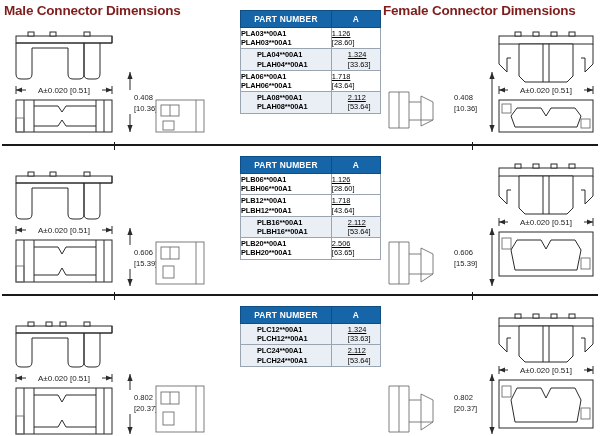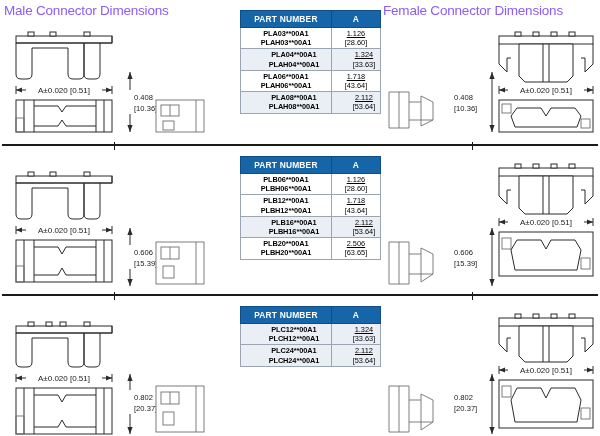--- a/index.html
+++ b/index.html
@@ -10,24 +10,24 @@
     color:#000;
     position:relative;
     overflow:hidden;
   }
   .page{position:relative;width:600px;height:436px;}
 
   
   .title{
     position:absolute;
     font-size:13.5px;
-    font-weight:normal;
+    font-weight:bold;
     letter-spacing:-0.2px;
     white-space:nowrap;
-    color:#8b5cf6;
+    color:#7f1d1d;
   }
   #title-male{left:4px;top:3px;}
   #title-female{left:383px;top:3px;}
 
   
   .divider{
     position:absolute;
     left:2px;width:596px;height:0;
     border-top:2px solid #1a1a1a;
   }
@@ -53,21 +53,21 @@
     font-size:8.4px;
     letter-spacing:0.2px;
     padding:3px 0 3px 0;
     border:1px solid #0e4e84;
     text-align:center;
   }
   .ptable th.col-pn{width:92px;}
   .ptable th.col-a{width:49px;}
   .ptable td{
     border:1px solid #9aa5b1;
-    text-align:center;
+    text-align:left;
     vertical-align:middle;
     padding:1px 0;
     line-height:9.2px;
   }
   .ptable tr.alt td{background:#e9eff5;padding-left:16px;}
   .pn{
     font-weight:bold;
     font-size:7.4px;
     letter-spacing:-0.1px;
     white-space:nowrap;

